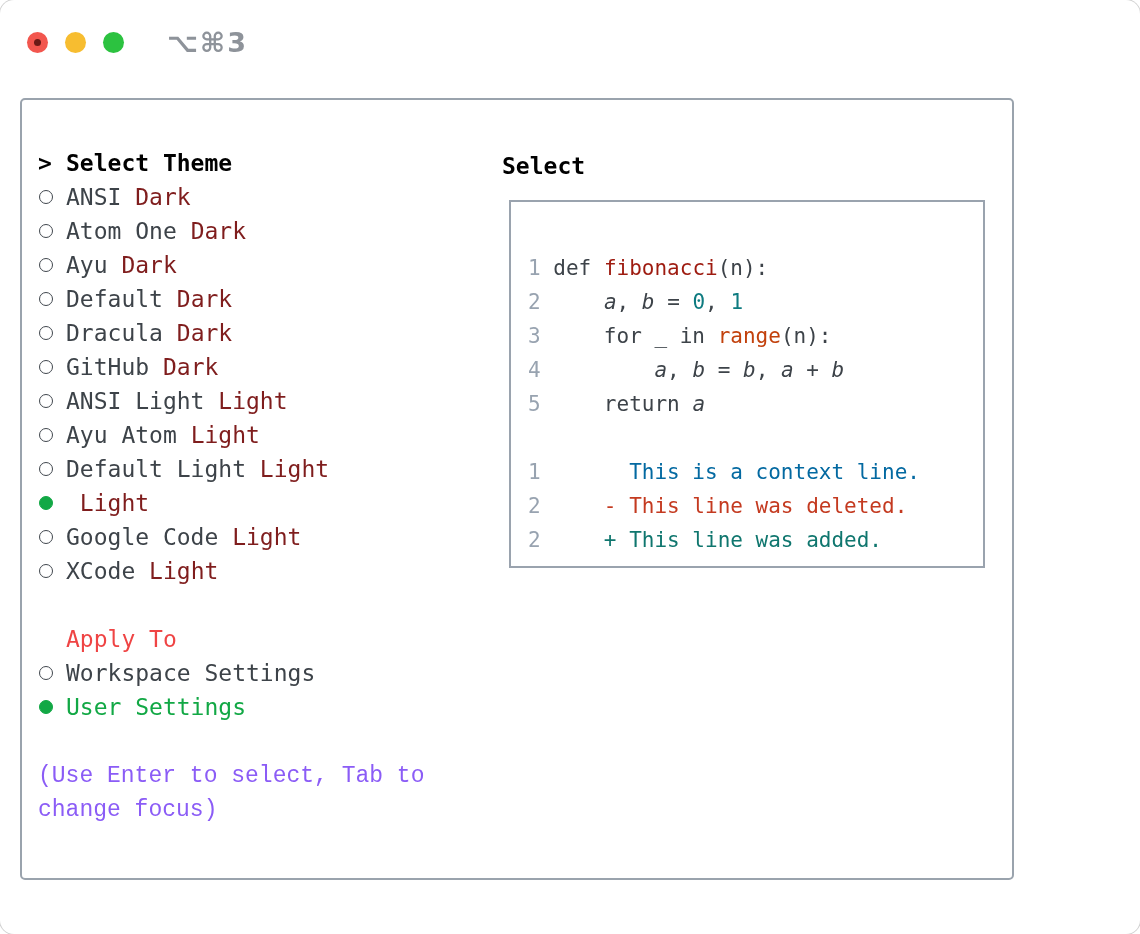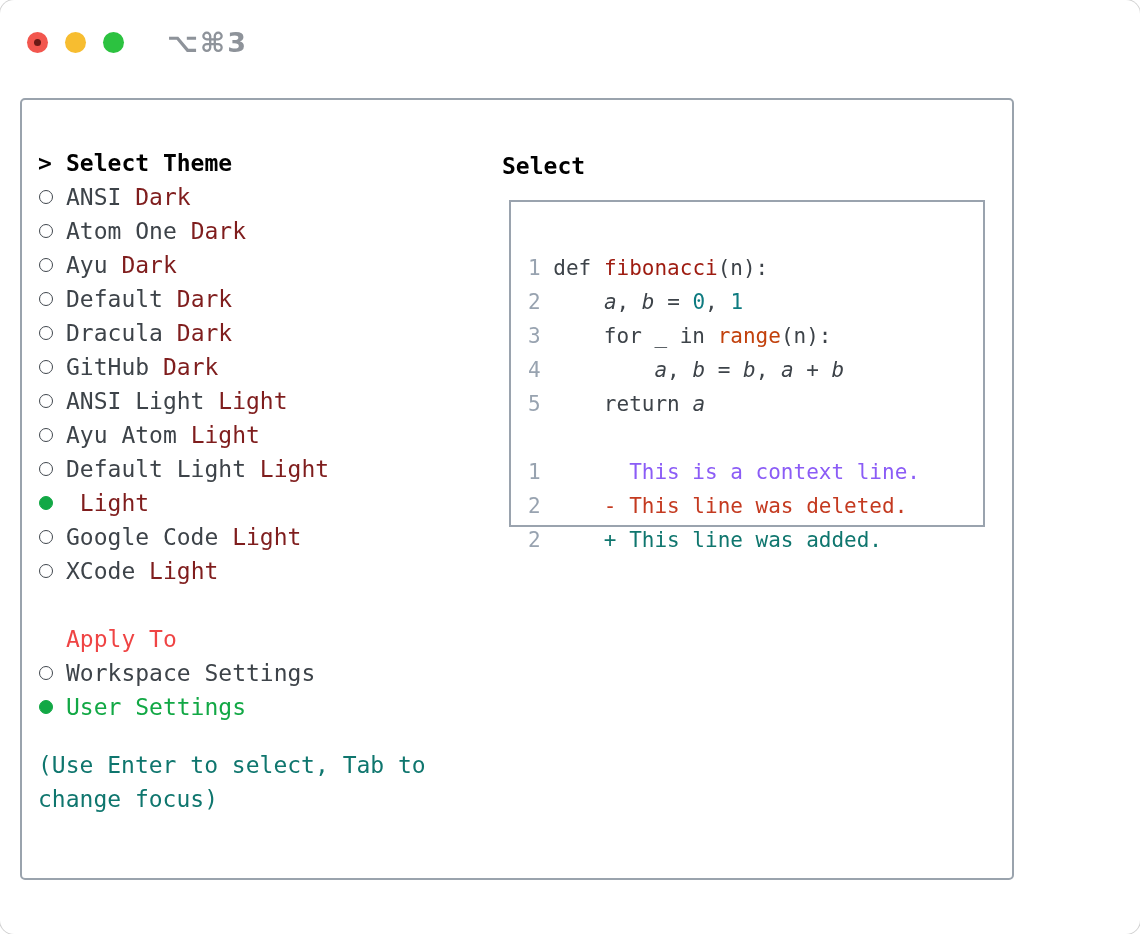--- a/index.html
+++ b/index.html
@@ -27,36 +27,36 @@
   .row{height:34px;display:flex;align-items:center;font-size:23px;color:#3d4349;white-space:pre;}
   .marker{width:28px;flex:none;display:flex;align-items:center;}
   .prompt{color:#000;font-weight:bold;font-size:23px;}
   .list-title{font-weight:bold;color:#000;}
   .radio{width:14px;height:14px;border:1.5px solid #41474e;border-radius:50%;box-sizing:border-box;margin-left:1px;}
   .radio.sel{background:#12a845;border-color:#12a845;}
   .item-name.green{color:#12a845;}
   .item-tag{color:#7f1d1d;margin-left:1ch;}
   .spacer{height:34px;}
   .section-title{margin-left:28px;color:#ef4444;}
-  .help{margin-top:24px;width:430px;font-size:23px;line-height:34px;color:#0f766e;}
+  .help{margin-top:35px;width:430px;font-size:23px;line-height:34px;color:#8b5cf6;font-family:Liberation Mono, monospace;}
   
   .preview-title{position:absolute;left:480px;top:49px;height:34px;line-height:34px;font-size:23px;font-weight:bold;color:#000;}
   .preview-box{
-    position:absolute;left:487px;top:100px;width:476px;height:327px;
+    position:absolute;left:487px;top:100px;width:476px;height:368px;
     border:2px solid #9aa3ae;box-sizing:border-box;background:#fff;
   }
   .code{padding:49px 0 0 17px;font-size:21px;line-height:34px;white-space:pre;}
   .code-line{height:34px;}
   .lnum{color:#98a3b0;}
   .seg-code{color:#3d4349;}
   .seg-function{color:#9e1b10;}
   .seg-number{color:#0e7b80;}
   .seg-builtin{color:#c2410c;}
   .seg-variable{color:#3d4349;font-style:italic;}
-  .seg-context{color:#8b5cf6;}
+  .seg-context{color:#0369a1;}
   .seg-deleted{color:#c43a20;}
   .seg-added{color:#0f766e;}
 </style>
 </head>
 <body>
 
 <div class="window">
 
   <div class="titlebar">
     <span class="light light-red"></span>

